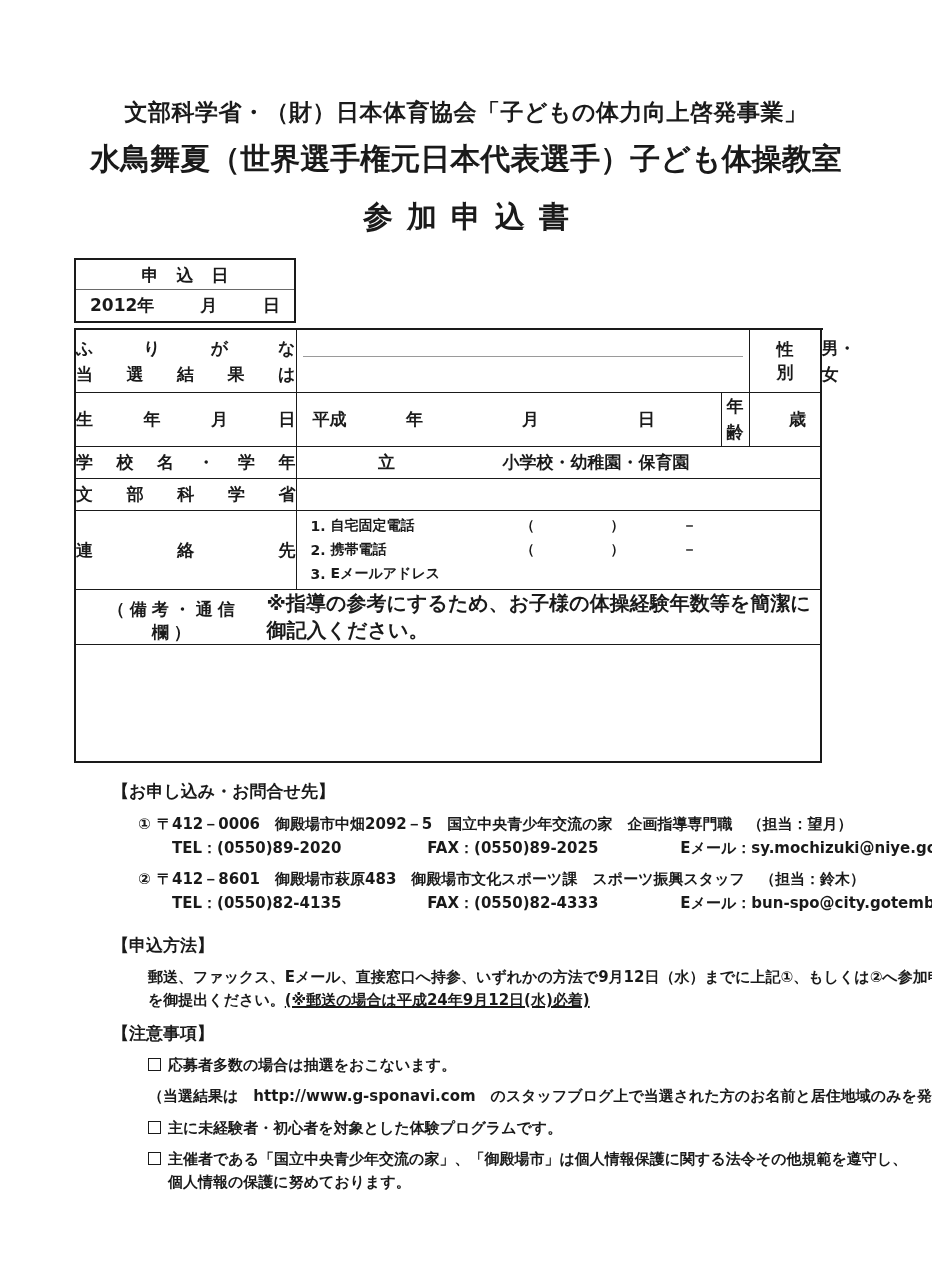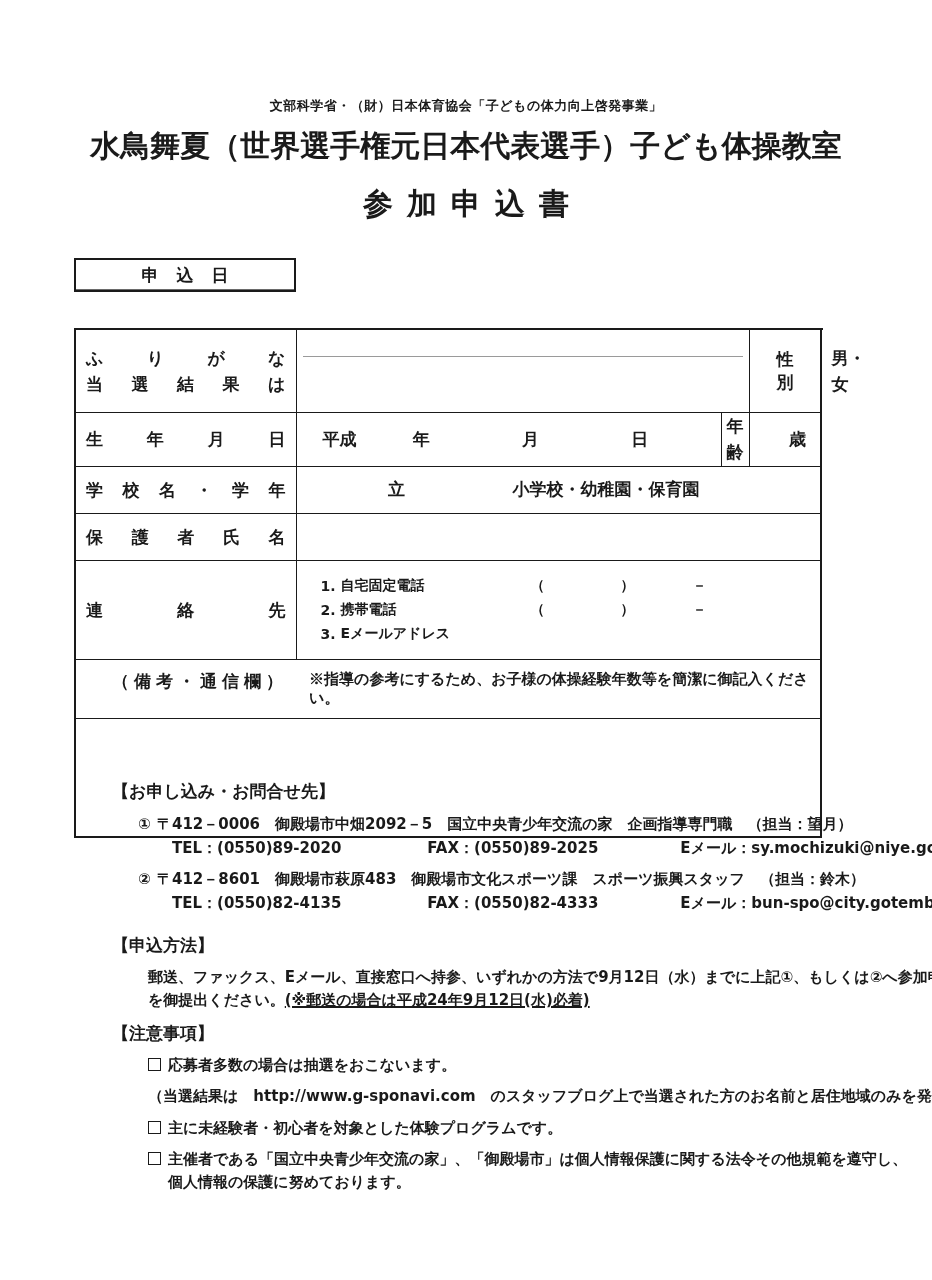--- a/index.html
+++ b/index.html
@@ -23,21 +23,21 @@
   }
 
   
   .title-block {
     position: absolute;
     left: 0; top: 98px;
     width: 932px;
     text-align: center;
   }
   .title-small {
-    font-size: 13px;
+    font-size: 23px;
     font-weight: 700;
     letter-spacing: 0.5px;
     line-height: 1.3;
     margin-bottom: 12px;
   }
   .title-main {
     font-size: 30px;
     font-weight: 700;
     letter-spacing: 0px;
     line-height: 1.25;
@@ -89,21 +89,21 @@
     position: absolute;
     left: 74px; top: 328px;
     width: 746px;
     border-collapse: collapse;
     table-layout: fixed;
   }
   .form-table td {
     border: 1px solid #1a1a1a;
     font-size: 17px;
     font-weight: 700;
-    padding: 10px;
+    padding: 0;
     vertical-align: middle;
   }
   .form-table .outer-l { border-left: 2px solid #1a1a1a; }
   .form-table .outer-r { border-right: 2px solid #1a1a1a; }
   .form-table tr.first-row td { border-top: 2px solid #1a1a1a; }
   .form-table tr.last-row td { border-bottom: 2px solid #1a1a1a; }
 
   .lbl {
     text-align: center;
     line-height: 1.55;
@@ -176,35 +176,34 @@
   .contact-line .cname { width: 190px; }
   .contact-line .paren-open { width: 14px; text-align: center; }
   .contact-line .paren-gap { width: 76px; }
   .contact-line .paren-close { width: 14px; text-align: center; }
   .contact-line .dash-gap { width: 58px; }
   .contact-line .dash { width: 14px; text-align: center; }
 
   .remarks-head { height: 30px; }
   .remarks-head .rh {
     display: flex;
-    align-items: flex-start;
+    align-items: flex-end;
     height: 100%;
     padding-left: 14px;
     box-sizing: border-box;
-    font-family: Liberation Serif, serif;
   }
   .remarks-head .rh-label {
     width: 206px;
     text-align: center;
     letter-spacing: 5px;
     padding-left: 5px;
     box-sizing: border-box;
   }
   .remarks-head .rh-note {
-    font-size: 15px;
+    font-size: 20px;
     font-weight: 700;
     padding-left: 14px;
   }
   .remarks-body { height: 118px; }
 
   
   .section {
     position: absolute;
     font-weight: 700;
   }
@@ -260,20 +259,25 @@
 <div class="page">
 
   <div class="title-block">
     <div class="title-small">文部科学省・（財）日本体育協会「子どもの体力向上啓発事業」</div>
     <div class="title-main">水鳥舞夏（世界選手権元日本代表選手）子ども体操教室</div>
     <div class="title-sub">参加申込書</div>
   </div>
 
   <div class="appdate-box">
     <div class="appdate-head">申込日</div>
+    <div class="appdate-val">
+      <span class="yr">2012年</span>
+      <span class="mo">月</span>
+      <span class="dy">日</span>
+    </div>
   </div>
 
   <table class="form-table">
     <colgroup>
       <col style="width:221px">
       <col style="width:155px">
       <col style="width:100px">
       <col style="width:100px">
       <col style="width:70px">
       <col style="width:28px">
@@ -325,21 +329,21 @@
       <td class="outer-r" colspan="6">
         <div class="school-line">
           <span class="ritsu">立</span>
           <span class="kinds">小学校・幼稚園・保育園</span>
         </div>
       </td>
     </tr>
 
     <tr>
       <td class="lbl outer-l" style="height:32px;">
-        <span class="spread">保護者氏名</span>
+        <span class="spread">文部科学省</span>
       </td>
       <td class="outer-r" colspan="6"></td>
     </tr>
 
 
     <tr>
       <td class="lbl outer-l">
         <span class="spread">連絡先</span>
       </td>
       <td class="contact-cell outer-r" colspan="6">

